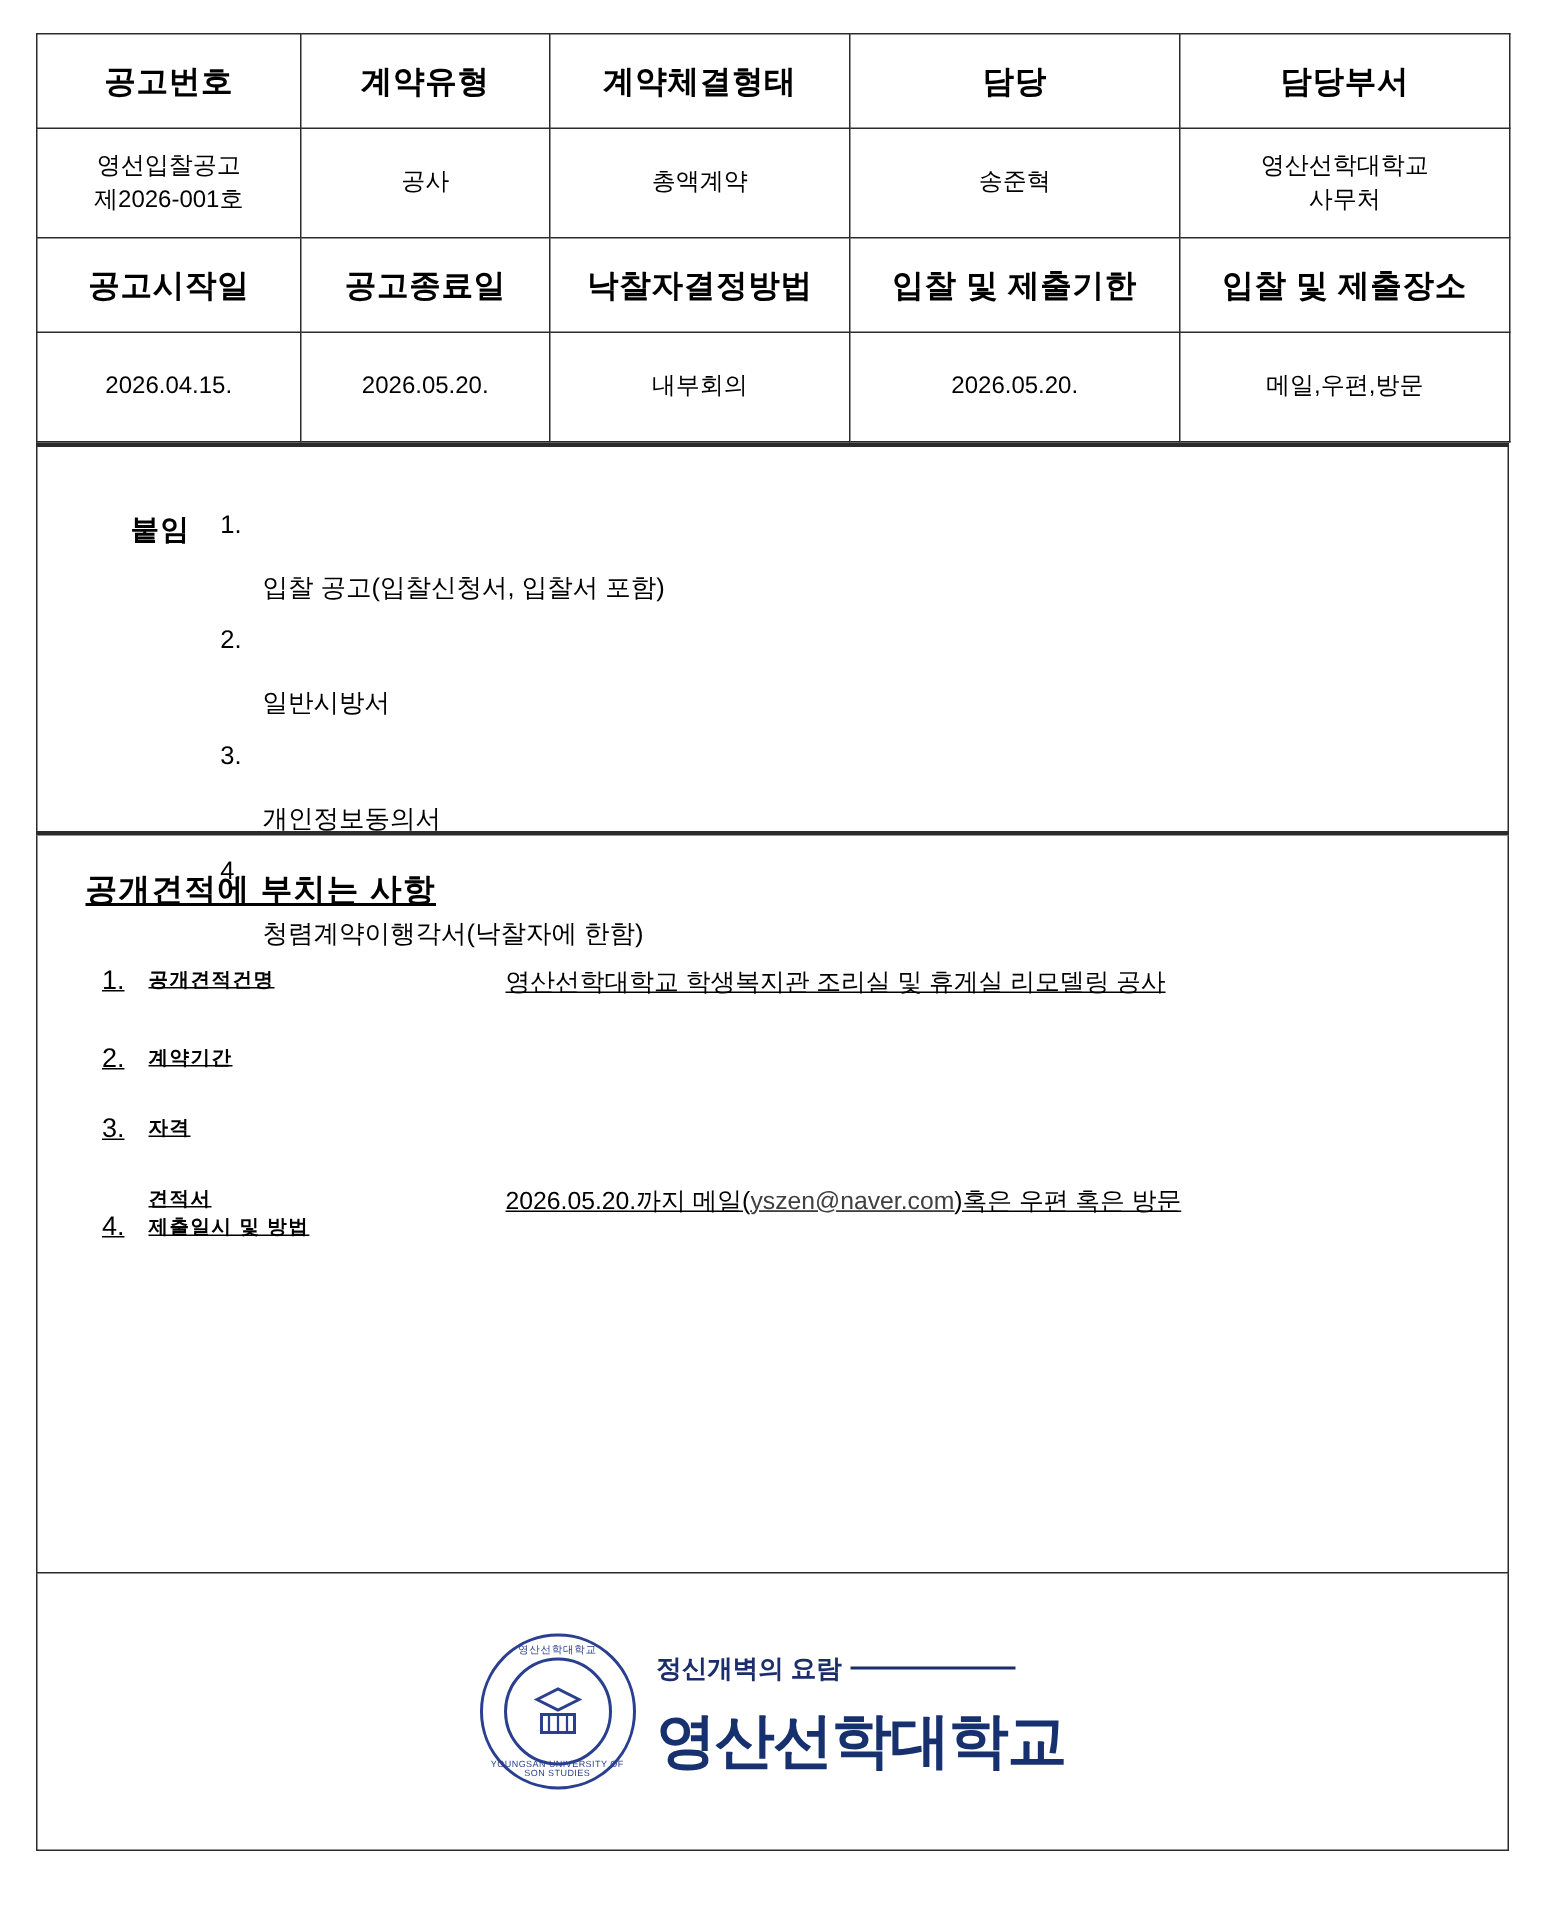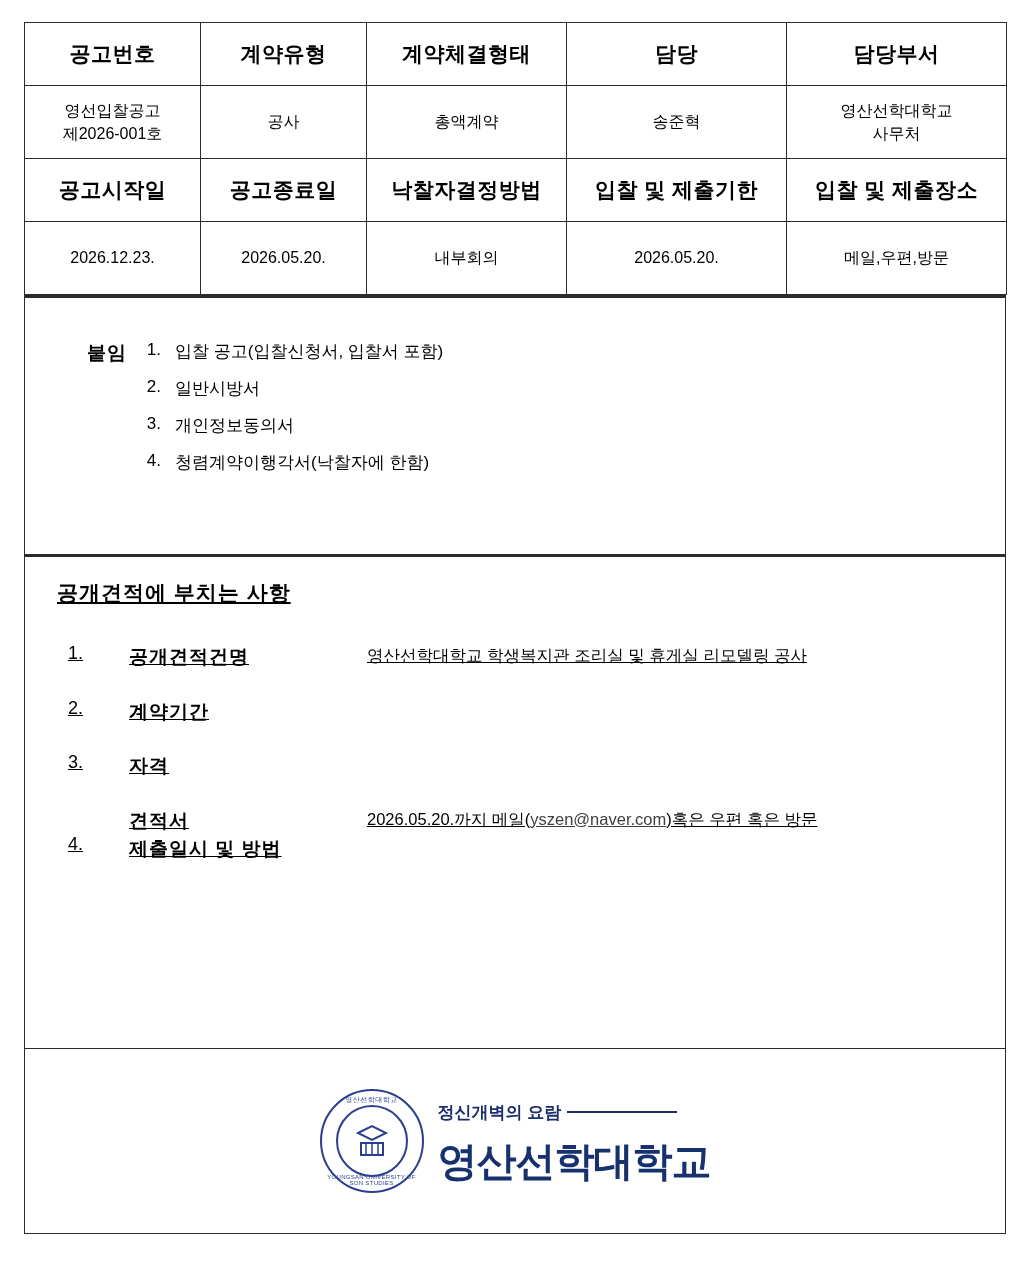--- a/index.html
+++ b/index.html
@@ -86,20 +86,21 @@
   }
   .attach-num {
     width: 32px;
     text-align: right;
     padding-right: 14px;
     font-size: 17px;
     box-sizing: border-box;
   }
   .attach-text {
     font-size: 17px;
+    margin-top: 40px;
   }
 
   
   .open-block {
     border-left: 1px solid #2b2b2b;
     border-right: 1px solid #2b2b2b;
     border-bottom: 1px solid #2b2b2b;
     width: 982px;
     box-sizing: border-box;
     height: 492px;
@@ -120,25 +121,24 @@
   }
   .open-num {
     width: 74px;
     text-align: right;
     padding-right: 16px;
     font-size: 18px;
     box-sizing: border-box;
   }
   .open-key {
     width: 238px;
-    font-size: 19px;
+    font-size: 13px;
     font-weight: bold;
     letter-spacing: 1px;
     line-height: 1.5;
-    margin-left: 30px;
   }
   .open-val {
     flex: 1;
     font-size: 16.5px;
     line-height: 1.55;
     padding-right: 20px;
   }
   .open-row.r4 .open-num {
     align-self: center;
     padding-top: 18px;
@@ -266,21 +266,21 @@
 사무처</td>
       </tr>
       <tr class="thickline">
         <td class="hdr">공고시작일</td>
         <td class="hdr">공고종료일</td>
         <td class="hdr">낙찰자결정방법</td>
         <td class="hdr">입찰 및 제출기한</td>
         <td class="hdr">입찰 및 제출장소</td>
       </tr>
       <tr>
-        <td class="val">2026.12.23.</td>
+        <td class="val">2026.04.15.</td>
         <td class="val">2026.05.20.</td>
         <td class="val">내부회의</td>
         <td class="val">2026.05.20.</td>
         <td class="val">메일,우편,방문</td>
       </tr>
     </tbody>
   </table>
 
   <div class="attach-block">
     <div class="attach-row">

